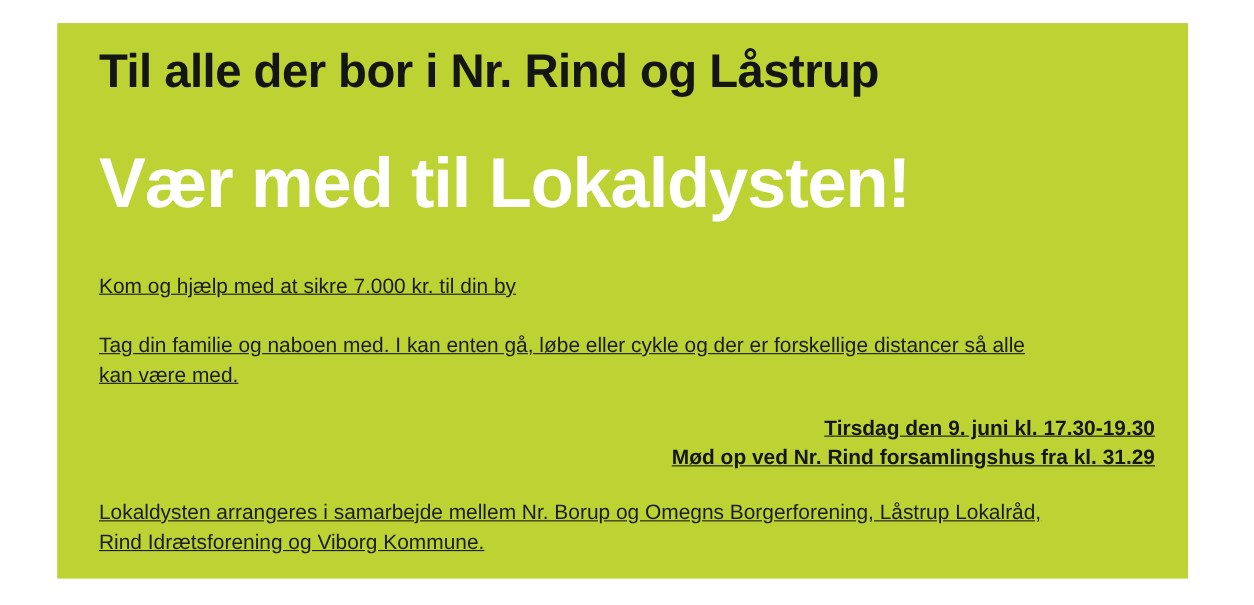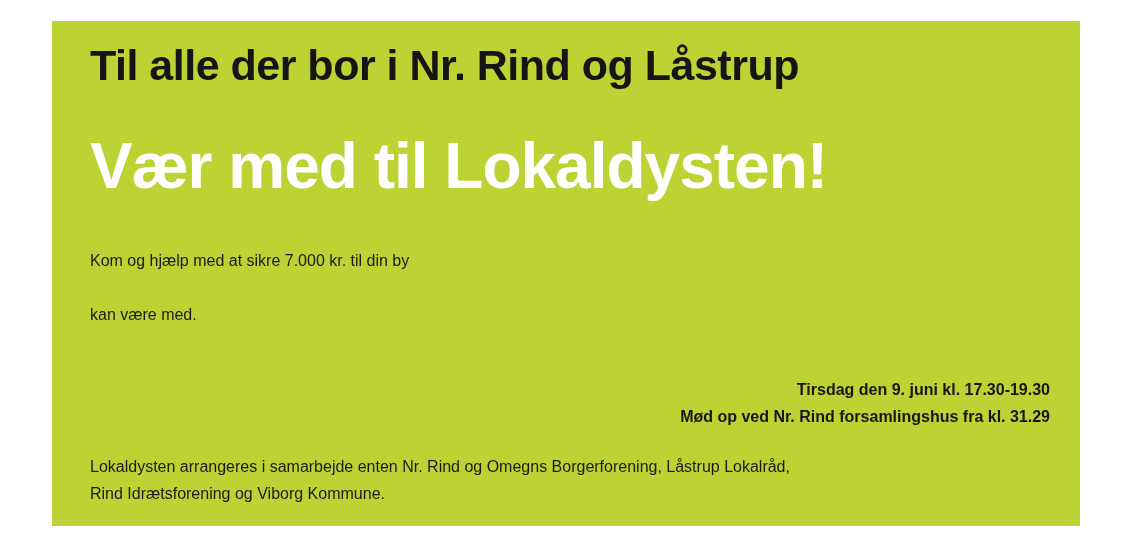--- a/index.html
+++ b/index.html
@@ -41,24 +41,25 @@
   }
   .headline {
     top: 112px;
     font-size: 64px;
     font-weight: bold;
     color: #ffffff;
     letter-spacing: -1px;
     line-height: 1.05;
   }
   .bodytext {
-    font-size: 16px;
+    font-size: 19px;
     font-weight: normal;
     color: #1c1c1c;
     line-height: 27px;
+    text-decoration: underline;
   }
   .intro { top: 226px; }
   .body-para { top: 280px; }
   .schedule {
     top: 355px;
     font-weight: bold;
     color: #161616;
     text-align: right;
   }
   .organizers { top: 432px; }
@@ -69,27 +70,28 @@
 <div class="page">
   <div class="flyer">
 
     <div class="block headline">Vær med til Lokaldysten!</div>
 
     <div class="block title">Til alle der bor i Nr. Rind og Låstrup</div>
 
     <div class="block bodytext intro">Kom og hjælp med at sikre 7.000 kr. til din by</div>
 
     <div class="block bodytext body-para">
+      <div>Tag din familie og naboen med. I kan enten gå, løbe eller cykle og der er forskellige distancer så alle</div>
       <div>kan være med.</div>
     </div>
 
     <div class="block bodytext schedule">
       <div>Tirsdag den 9. juni kl. 17.30-19.30</div>
       <div>Mød op ved Nr. Rind forsamlingshus fra kl. 31.29</div>
     </div>
 
     <div class="block bodytext organizers">
-      <div>Lokaldysten arrangeres i samarbejde enten Nr. Rind og Omegns Borgerforening, Låstrup Lokalråd,</div>
+      <div>Lokaldysten arrangeres i samarbejde mellem Nr. Borup og Omegns Borgerforening, Låstrup Lokalråd,</div>
       <div>Rind Idrætsforening og Viborg Kommune.</div>
     </div>
 
   </div>
 </div>
 
 </body></html>

